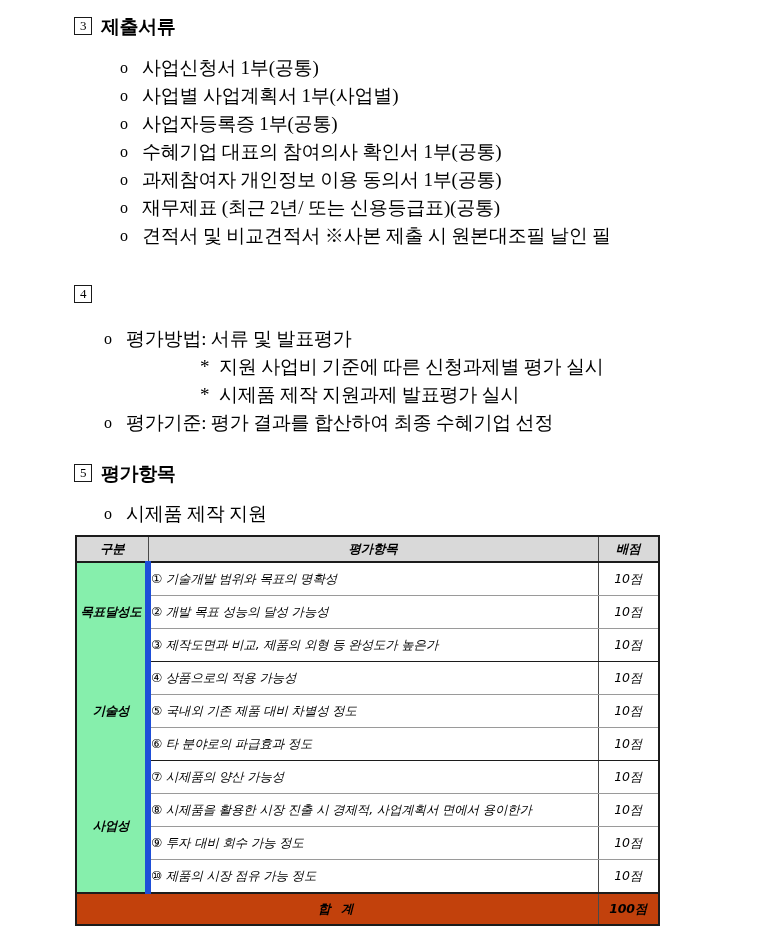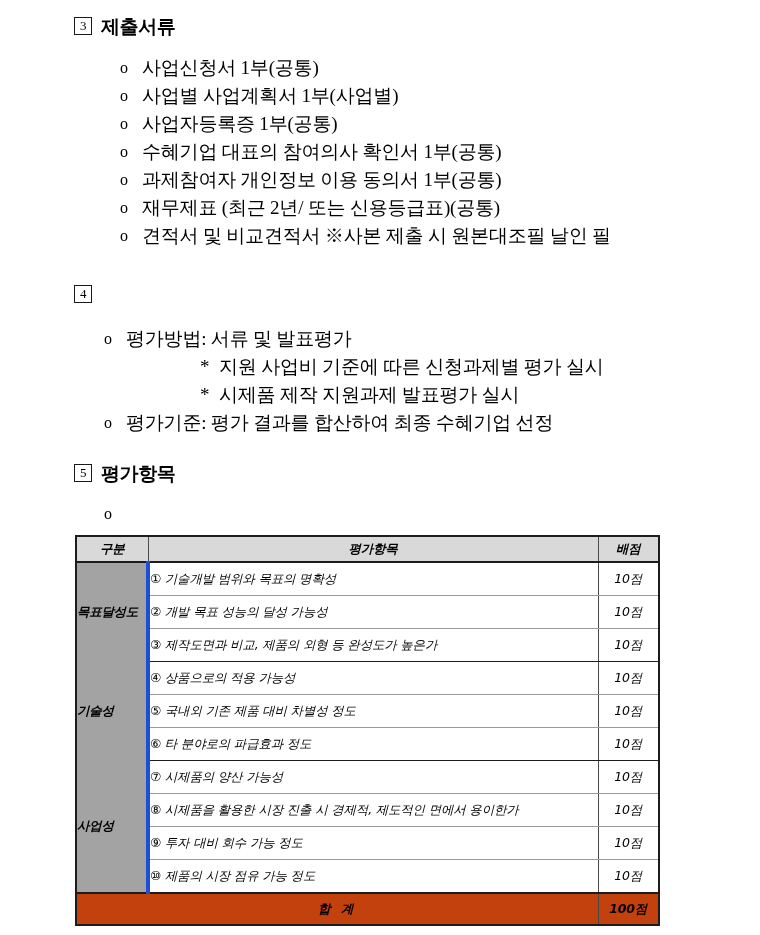--- a/index.html
+++ b/index.html
@@ -132,24 +132,24 @@
     text-align: center;
     height: 24px;
     border-bottom: 2px solid #1c1c1c;
     border-right: 1px solid #4a4a4a;
     letter-spacing: -0.2px;
   }
   tr.thead-row th:last-child { border-right: none; }
 
   
   td.group-cell {
-    background: #a3a3a3;
+    background: #86efac;
     font-weight: bold;
-    text-align: left;
-    border-right: 4px solid #1d4ed8;
+    text-align: center;
+    border-right: 6px solid #1d4ed8;
     letter-spacing: -0.3px;
   }
 
   
   td.item-cell {
     text-align: left;
     padding-left: 13px;
     height: 32px;
     border-right: 1px solid #4a4a4a;
     border-bottom: 1px solid #9a9a9a;
@@ -252,20 +252,21 @@
   </ul>
 
   <div class="section-heading" id="sec5-heading">
     <span class="sec-num">5</span>
     <span class="sec-title">평가항목</span>
   </div>
 
   <ul class="bullet-list" id="sec5-list">
     <li class="bullet-item">
       <span class="bullet-mark">o</span>
+      <span class="bullet-text">시제품  제작  지원</span>
     </li>
   </ul>
 
   <div id="score-table-wrap">
     <table class="score-table">
       <colgroup>
         <col class="c-group">
         <col class="c-item">
         <col class="c-pts">
       </colgroup>
@@ -328,21 +329,21 @@
           <td class="group-cell" rowspan="4">사업성</td>
           <td class="item-cell">
             <span>⑦</span>
             <span>시제품의  양산  가능성</span>
           </td>
           <td class="pts-cell">10점</td>
         </tr>
         <tr>
           <td class="item-cell">
             <span>⑧</span>
-            <span>시제품을  활용한  시장  진출  시  경제적, 제도적인  면에서  용이한가</span>
+            <span>시제품을  활용한  시장  진출  시  경제적, 사업계획서  면에서  용이한가</span>
           </td>
           <td class="pts-cell">10점</td>
         </tr>
         <tr>
           <td class="item-cell">
             <span>⑨</span>
             <span>투자  대비  회수  가능  정도</span>
           </td>
           <td class="pts-cell">10점</td>
         </tr>

